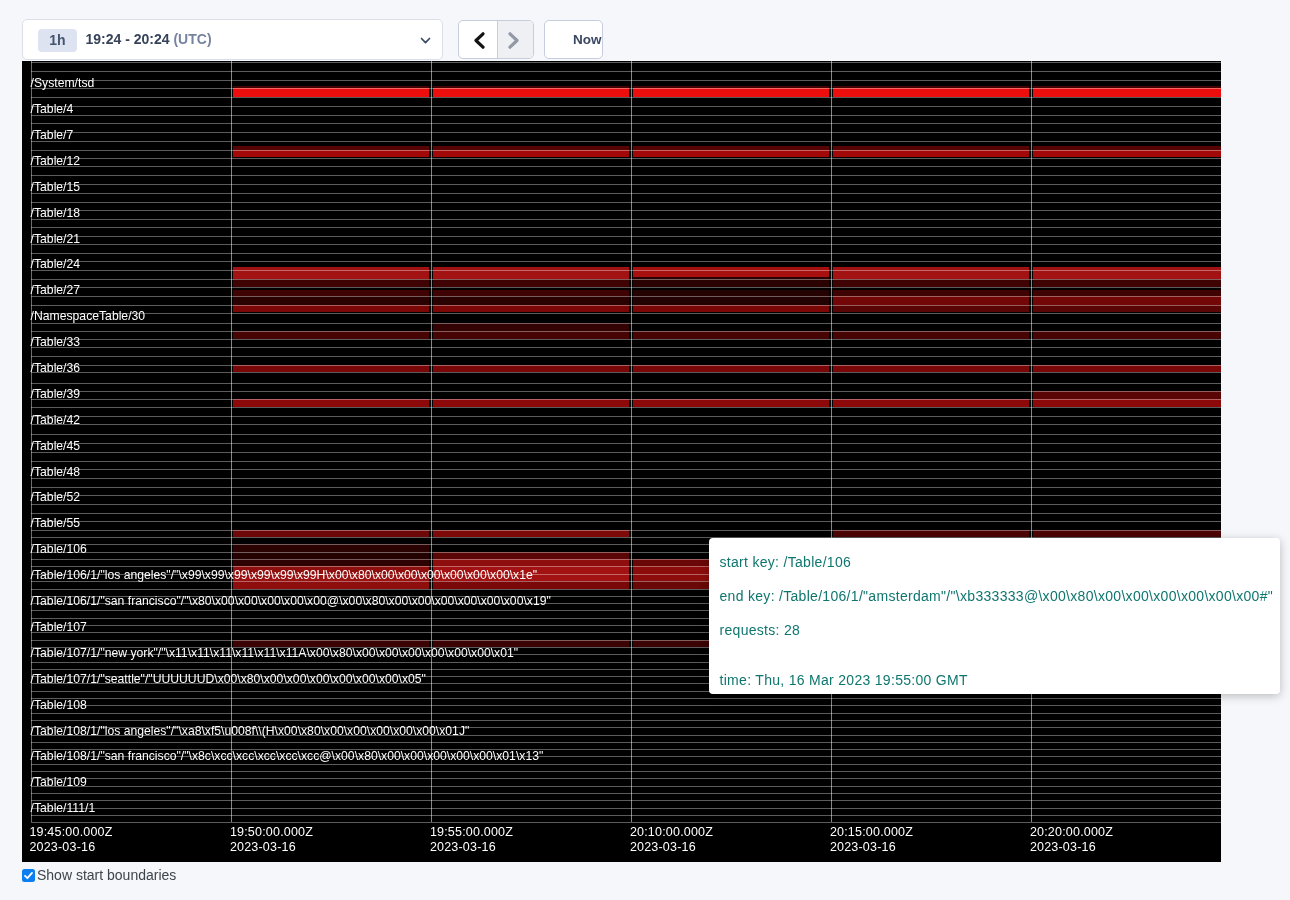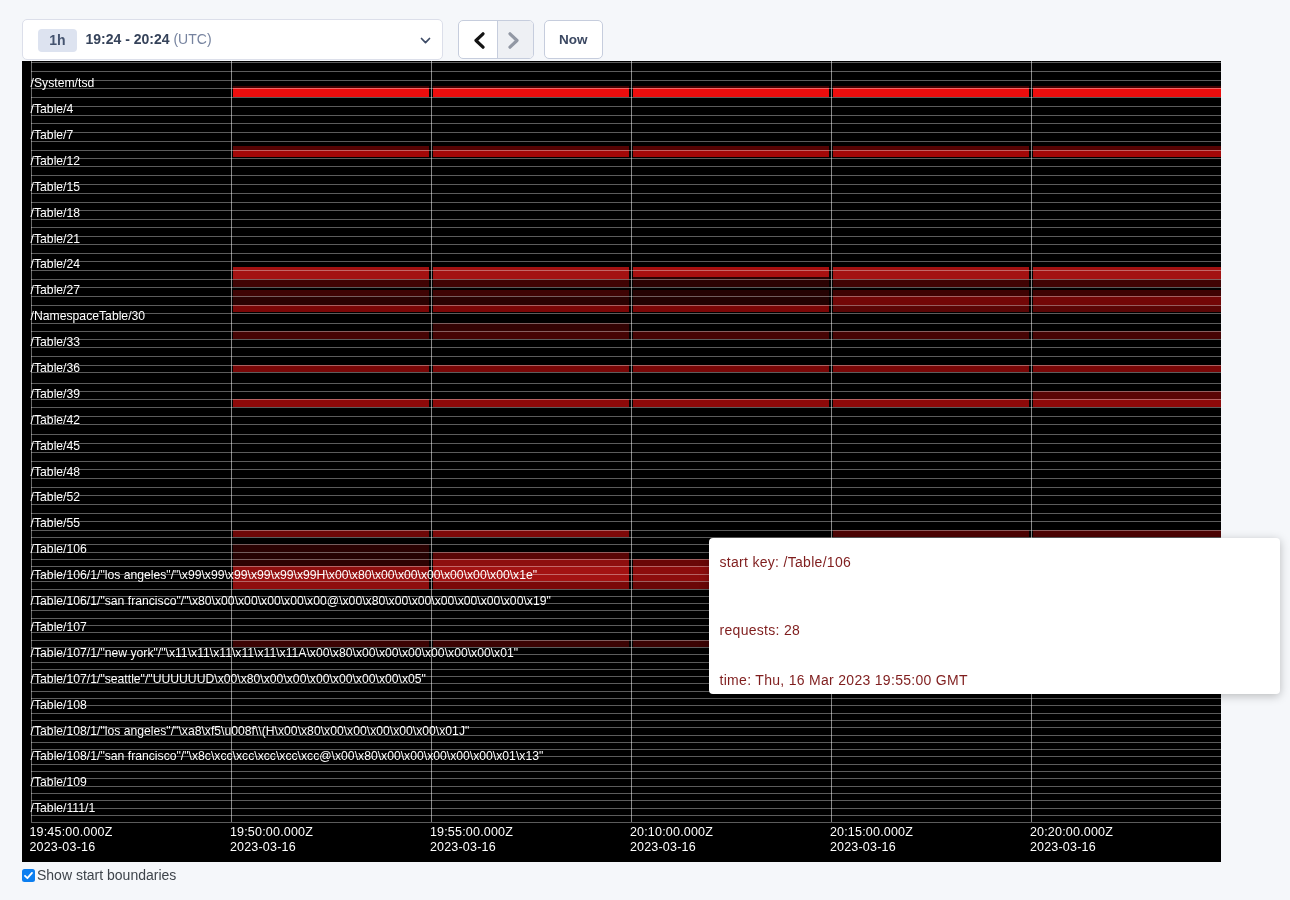--- a/index.html
+++ b/index.html
@@ -4,27 +4,27 @@
 <style>
   html,body{margin:0;padding:0}
   body{width:1290px;height:900px;background:#f5f7fa;font-family:"Liberation Sans",sans-serif;
        position:relative;overflow:hidden}
   .abs{position:absolute}
   .gs{transform:translateZ(0)}
   .dd{left:21.5px;top:18.5px;width:419.5px;height:39px;background:#fff;border:1px solid #dcdfea;border-radius:5px}
   .badge{left:15.5px;top:9px;width:39px;height:23px;background:#dde3f0;border-radius:4px;
          font-size:14px;font-weight:bold;color:#44536f;text-align:center;line-height:23px}
   .title{left:63px;top:0;height:39px;line-height:39px;font-size:14px;font-weight:bold;color:#36435a}
-  .title span{font-weight:normal;color:#76839f}
+  .title span{font-weight:bold;color:#76839f}
   .seg{left:457.5px;top:19.8px;width:74.5px;height:37px;border:1px solid #c6cddd;border-radius:5px;background:#fff;overflow:hidden}
   .seg .half2{position:absolute;left:38.2px;top:0;width:38.3px;height:37px;background:#eef0f4;border-left:1px solid #c6cddd}
   .nowbtn{left:544px;top:19.8px;width:56.6px;height:37px;background:#fff;border:1px solid #c6cddd;border-radius:5px;
-          font-size:13.5px;font-weight:bold;color:#3b4862;text-align:center;line-height:37px}
+          font-size:13.5px;font-weight:bold;color:#3b4862;text-align:right;line-height:37px}
   .tooltip{left:709px;top:538px;width:571px;height:156px;background:#fff;border-radius:4px;
-           box-shadow:0 2px 10px rgba(0,0,0,0.25);font-size:14px;letter-spacing:0.3px;color:#7f1d1d}
+           box-shadow:0 2px 10px rgba(0,0,0,0.25);font-size:14px;letter-spacing:0.3px;color:#0f766e}
   .tooltip div{position:absolute;left:10.5px;white-space:nowrap}
   .cblabel{left:37px;top:868px;font-size:14px;color:#3e444b;line-height:14px}
 </style>
 </head>
 <body>
   <div class="abs dd">
     <div class="abs badge">1h</div>
     <div class="abs title">19:24 - 20:24 <span>(UTC)</span></div>
     <svg class="abs" style="left:396px;top:17px" width="13" height="8" viewBox="0 0 13 8">
       <path d="M2.5 1.5 L6.5 5.7 L10.5 1.5" fill="none" stroke="#3d4b66" stroke-width="1.7" stroke-linecap="round" stroke-linejoin="round"></path>
@@ -265,20 +265,21 @@
 <text x="407.9" y="790" font-size="12.5" letter-spacing="0.2" fill="#ffffff">2023-03-16</text>
 <text x="607.9" y="775" font-size="12.5" letter-spacing="0.2" fill="#ffffff">20:10:00.000Z</text>
 <text x="607.9" y="790" font-size="12.5" letter-spacing="0.2" fill="#ffffff">2023-03-16</text>
 <text x="807.9" y="775" font-size="12.5" letter-spacing="0.2" fill="#ffffff">20:15:00.000Z</text>
 <text x="807.9" y="790" font-size="12.5" letter-spacing="0.2" fill="#ffffff">2023-03-16</text>
 <text x="1007.9" y="775" font-size="12.5" letter-spacing="0.2" fill="#ffffff">20:20:00.000Z</text>
 <text x="1007.9" y="790" font-size="12.5" letter-spacing="0.2" fill="#ffffff">2023-03-16</text>
   </svg>
   <div class="abs gs tooltip">
     <div style="top:16px">start key: /Table/106</div>
+    <div style="top:50px">end key: /Table/106/1/"amsterdam"/"\xb333333@\x00\x80\x00\x00\x00\x00\x00\x00#"</div>
     <div style="top:84px">requests: 28</div>
     <div style="top:134px">time: Thu, 16 Mar 2023 19:55:00 GMT</div>
   </div>
   <svg class="abs" style="left:21.5px;top:868.5px" width="13" height="13" viewBox="0 0 13 13">
     <rect x="0" y="0" width="13" height="13" rx="2.5" fill="#0b7ef0"></rect>
     <path d="M3 6.8 L5.4 9.2 L10 3.9" fill="none" stroke="#fff" stroke-width="1.8" stroke-linecap="round" stroke-linejoin="round"></path>
   </svg>
   <div class="abs cblabel">Show start boundaries</div>
 
 </body></html>

